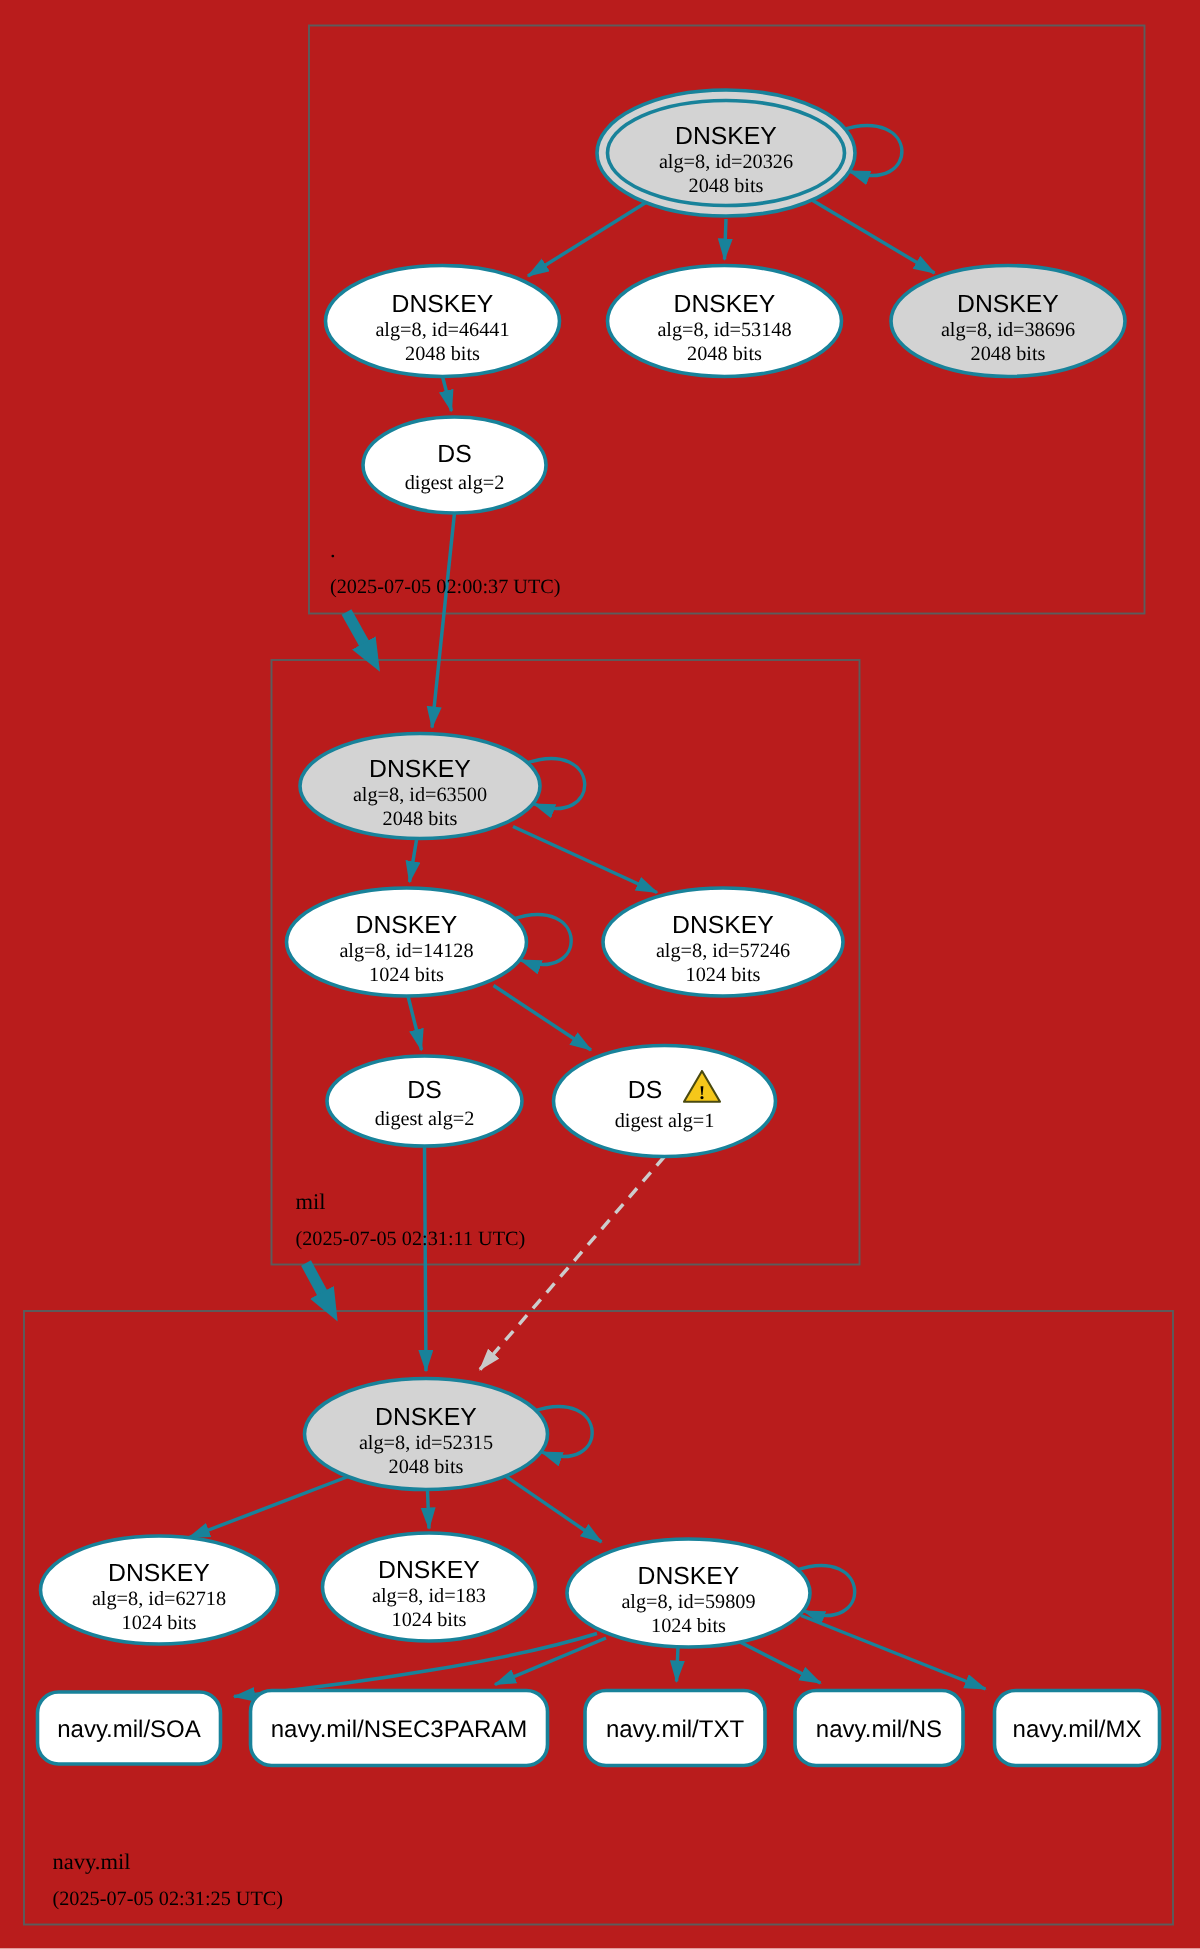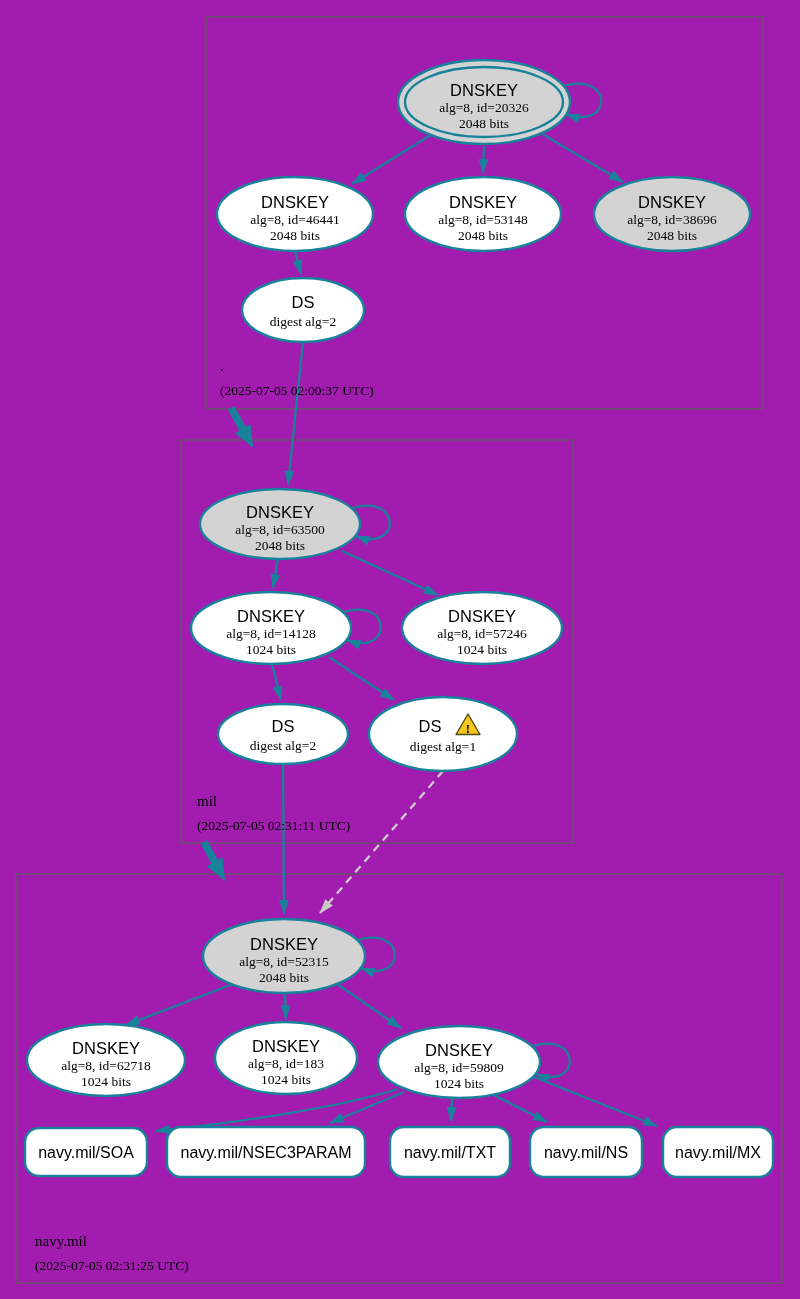--- a/index.html
+++ b/index.html
@@ -1,16 +1,16 @@
 <!DOCTYPE html>
 <html><head>
 <meta charset="utf-8">
 <style>
   html,body { margin:0; padding:0; background:#ffffff; }
-  #stage { position:relative; width:800px; height:1299px; background:#a21caf;
+  #stage { position:relative; width:800px; height:1299px; background:#b91c1c;
            font-family:"Liberation Sans", sans-serif; }
   svg { display:block; }
   .zonebox { fill:none; stroke:#5c5c5c; stroke-width:1.3px; }
   .node  { fill:#ffffff; stroke:#18829a; stroke-width:2.4px; }
   .node.gray { fill:#d3d3d3; }
   .rrbox { fill:#ffffff; stroke:#18829a; stroke-width:2.4px; }
   .edge  { fill:none; stroke:#18829a; stroke-width:2.3px; }
   .edge.thick  { stroke-width:7.5px; }
   .edge.dashed { stroke:#cccccc; stroke-dasharray:8 6; }
   .t-title { font:16.5px "Liberation Sans", sans-serif; fill:#000; text-anchor:middle; }

